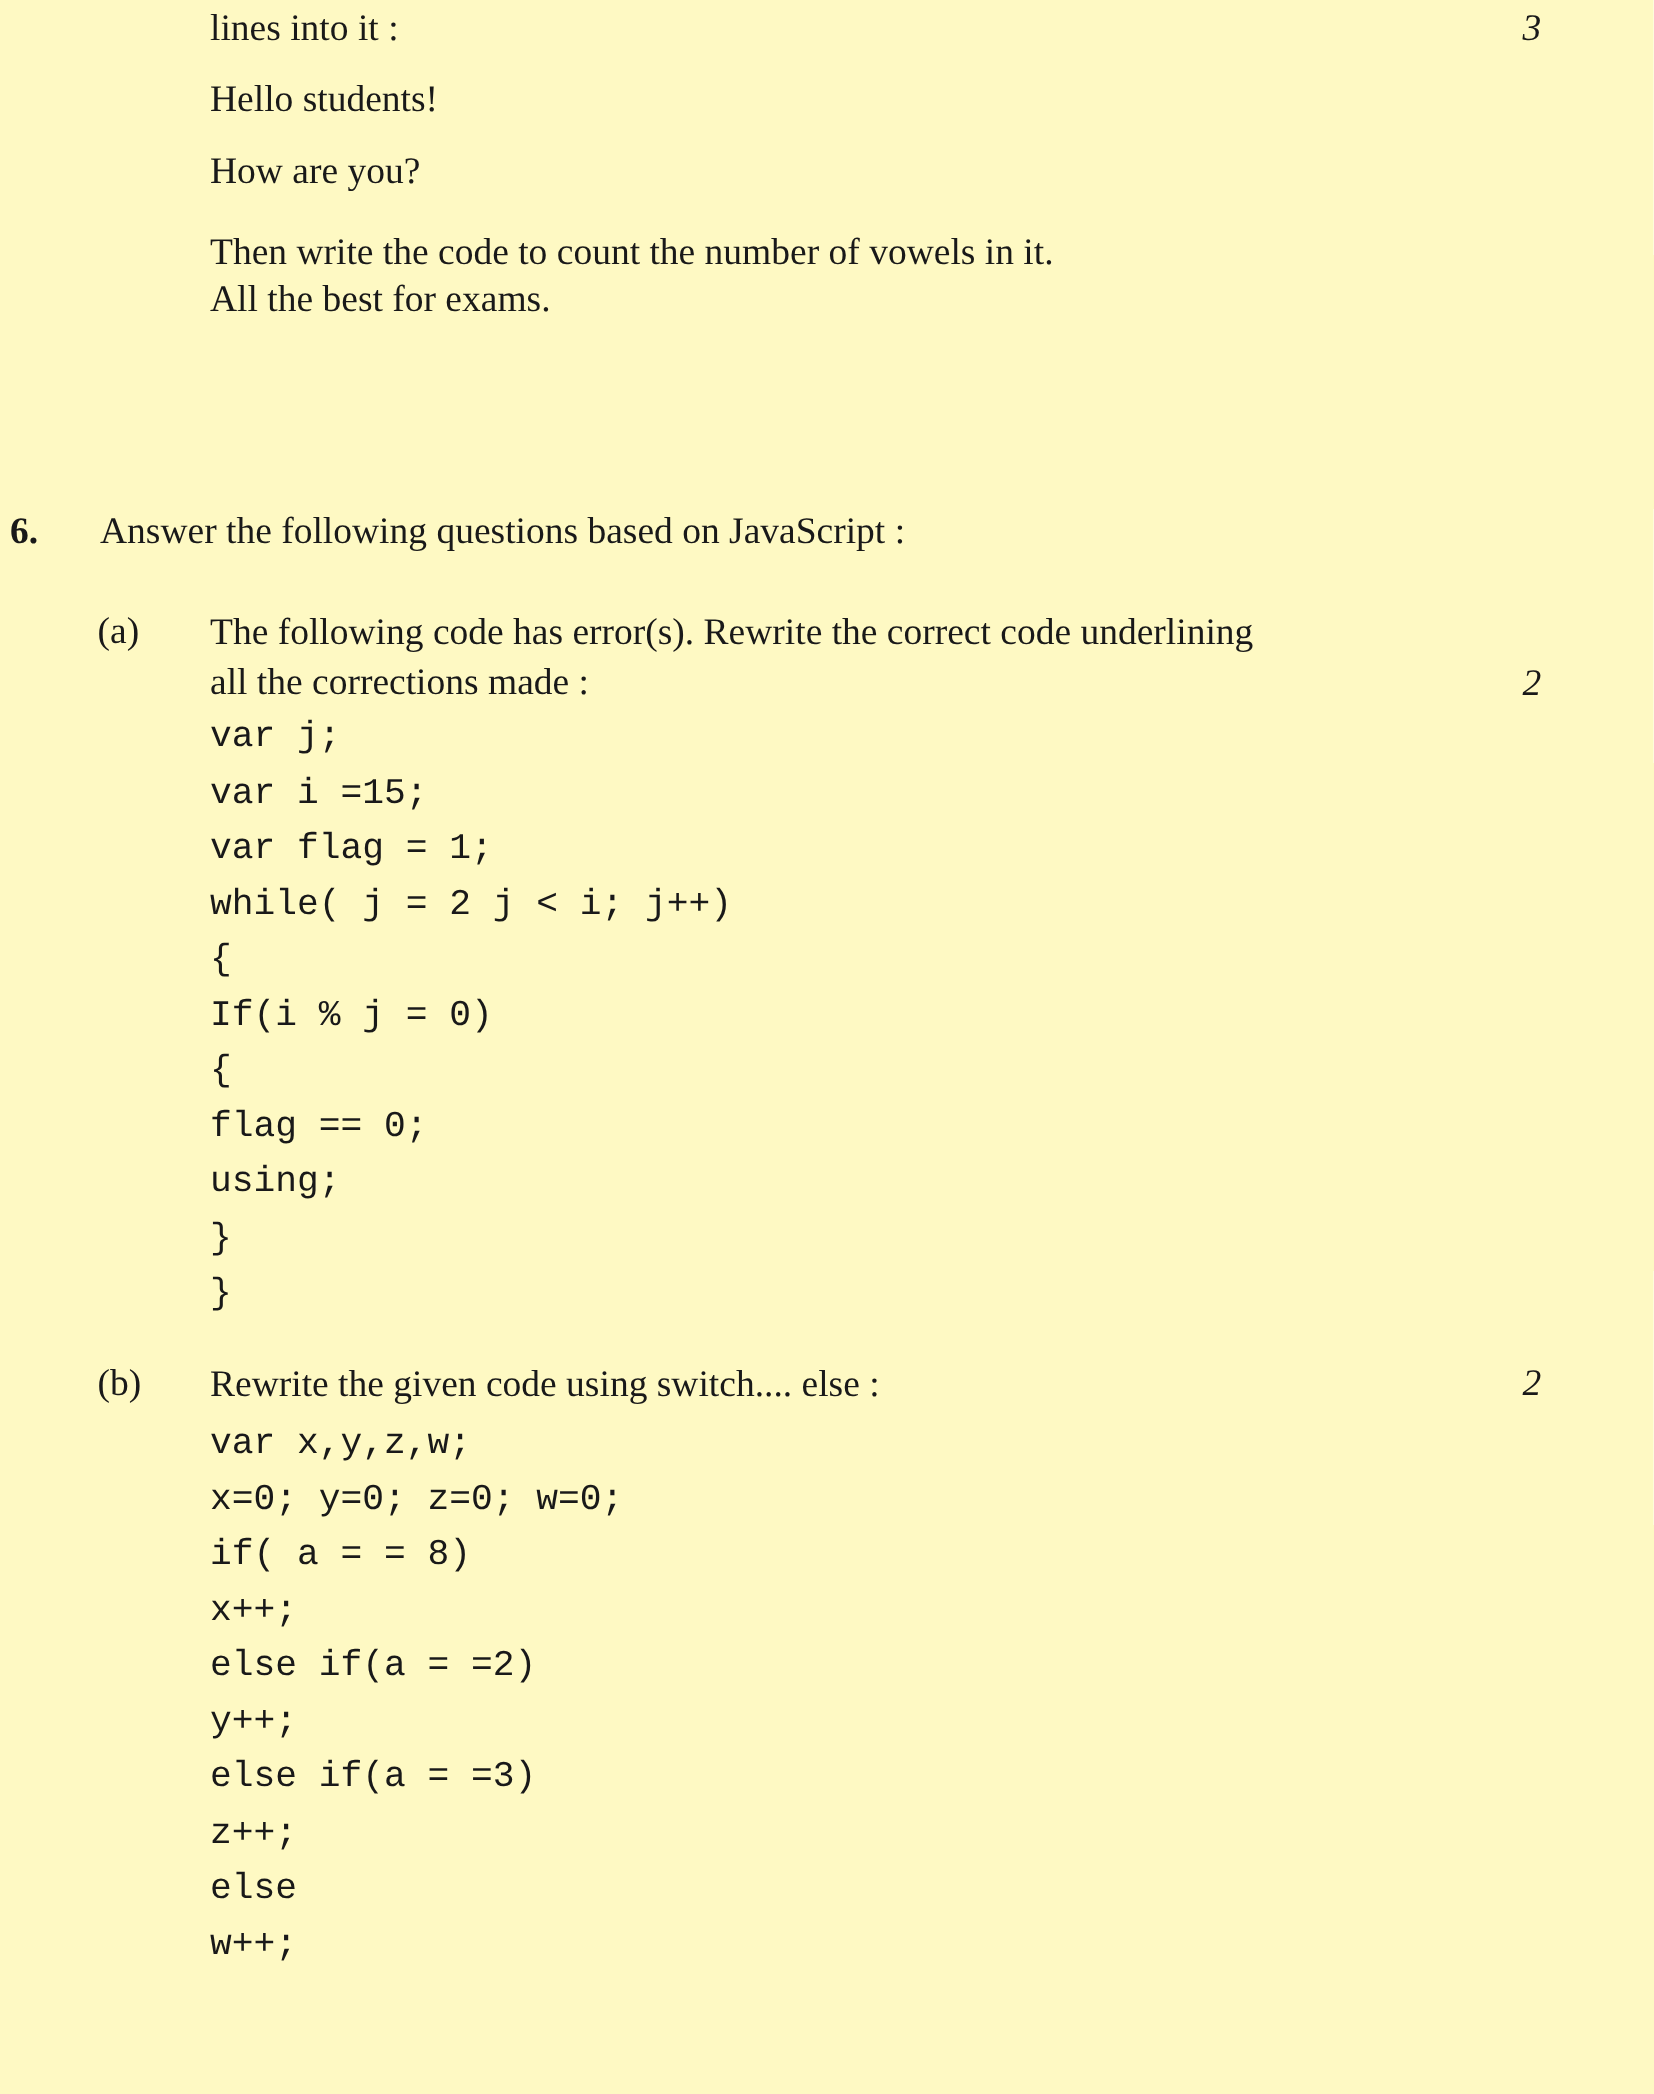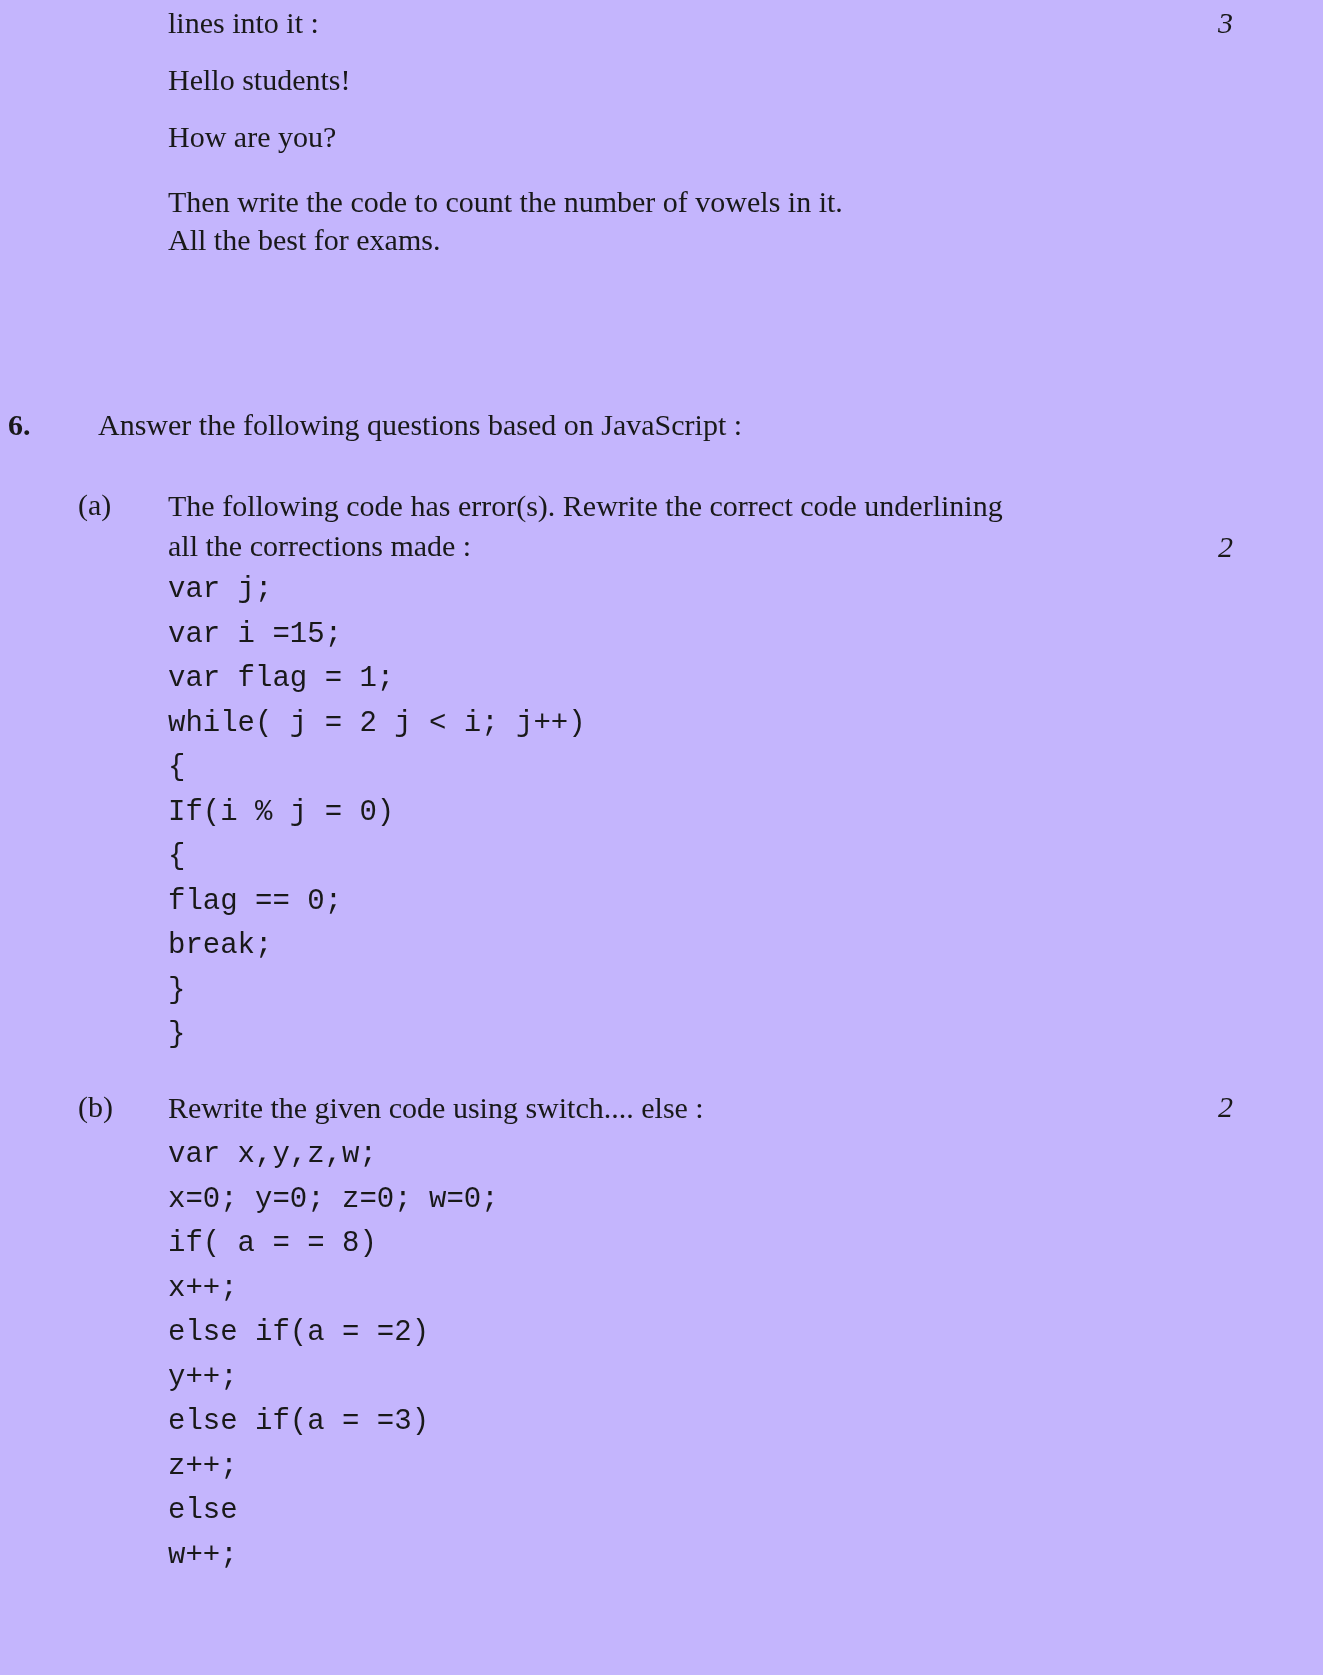--- a/index.html
+++ b/index.html
@@ -1,38 +1,38 @@
 <!DOCTYPE html>
 <html><head>
 <meta charset="utf-8">
 <style>
   * { margin: 0; padding: 0; box-sizing: border-box; }
   html, body { background: #ffffff; }
   .page {
     position: relative;
     width: 1323px;
     height: 1675px;
-    background: #c4b5fd;
+    background: #fef9c3;
     color: #191919;
     font-family: "Liberation Serif", "DejaVu Serif", serif;
     overflow: hidden;
   }
   .text { font-size: 30px; line-height: 38px; }
   .intro { position: absolute; top: 4px; left: 168px; right: 100px; }
   .intro .line { margin-bottom: 19px; }
   .intro .followup { margin-top: 27px; }
   .marks {
     position: absolute;
     right: 90px;
     font-style: italic;
     font-size: 30px;
     line-height: 38px;
   }
   .q6num { position: absolute; top: 406px; left: 8px; font-weight: bold; }
-  .q6prompt { position: absolute; top: 406px; left: 80px; margin-left: 18px; }
+  .q6prompt { position: absolute; top: 406px; left: 80px; }
   .part-label { position: absolute; left: 78px; }
   .part-text { position: absolute; left: 168px; right: 140px; }
   .part-text .pline { line-height: 40px; }
   .code {
     position: absolute;
     left: 168px;
     font-family: "Liberation Mono", "DejaVu Sans Mono", monospace;
     font-weight: normal;
     font-size: 29px;
   }
@@ -64,21 +64,21 @@
 
   <div class="code" style="top:568px">
     <div class="cline">var j;</div>
     <div class="cline">var i =15;</div>
     <div class="cline">var flag = 1;</div>
     <div class="cline">while( j = 2 j &lt; i; j++)</div>
     <div class="cline">{</div>
     <div class="cline">If(i % j = 0)</div>
     <div class="cline">{</div>
     <div class="cline">flag == 0;</div>
-    <div class="cline">break;</div>
+    <div class="cline">using;</div>
     <div class="cline">}</div>
     <div class="cline">}</div>
   </div>
 
   <div class="text part-label" style="top:1088px">(b)</div>
   <div class="part-text" style="top:1088px">
     <div class="text pline">Rewrite the given code using switch.... else :</div>
   </div>
   <div class="marks" style="top:1088px">2</div>
 

